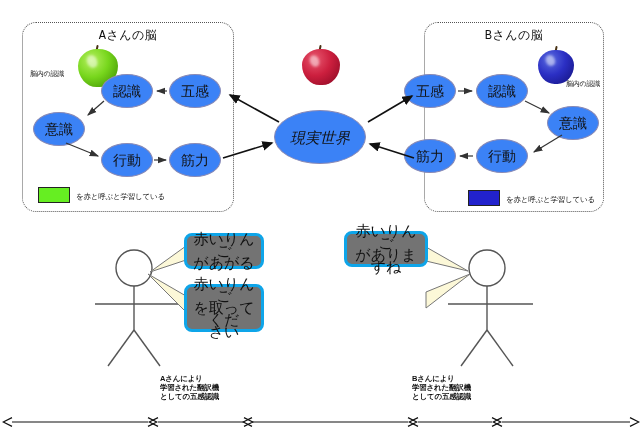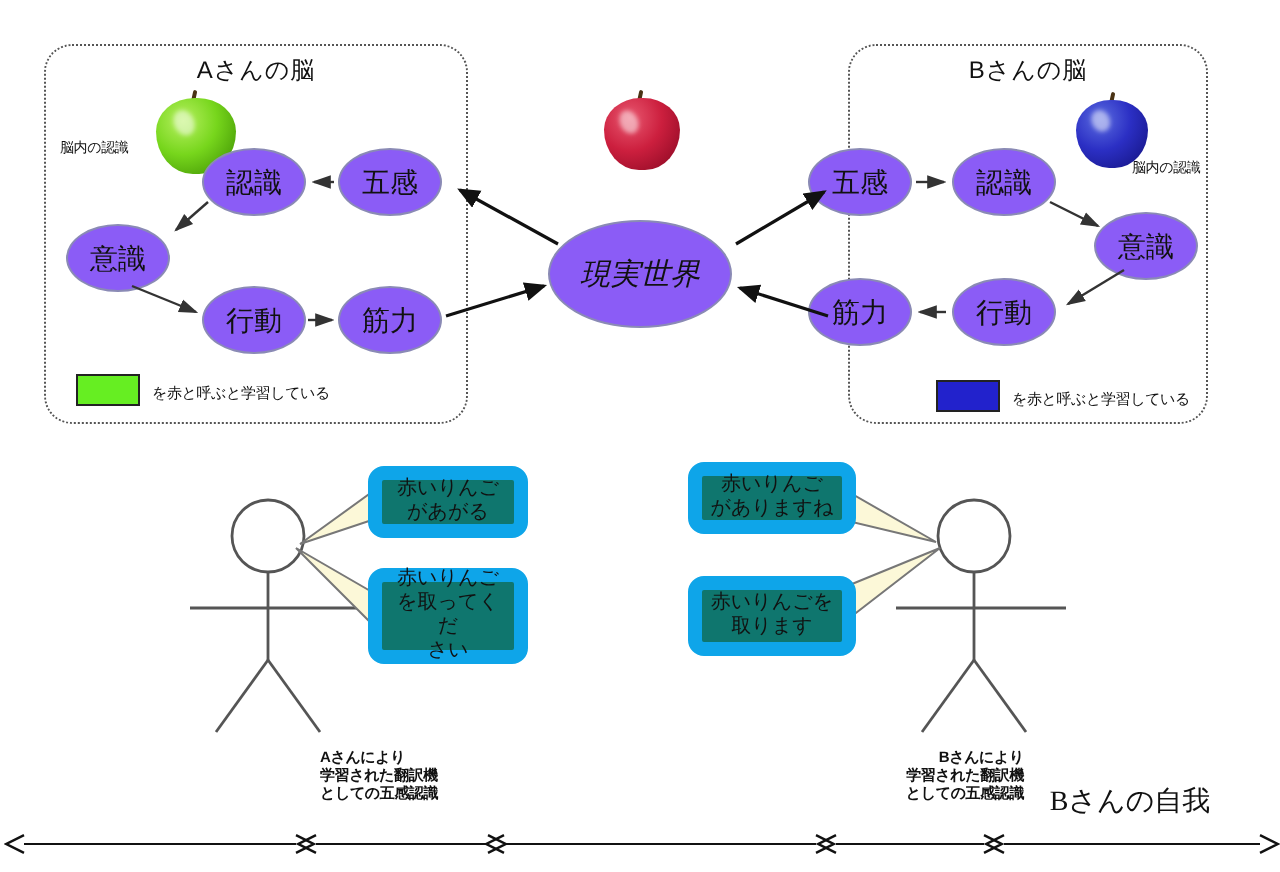--- a/index.html
+++ b/index.html
@@ -17,39 +17,39 @@
     border:1px dotted #555;
     border-radius:14px;
     background:transparent;
   }
   #brain-a{left:22px;top:22px;width:210px;height:188px;}
   #brain-b{left:424px;top:22px;width:178px;height:188px;}
 
   .brain-title{
     position:absolute;top:4px;left:0;width:100%;
     text-align:center;font-size:12px;letter-spacing:.5px;
-    font-family:Liberation Sans, sans-serif;
+    font-family:Liberation Mono, monospace;
   }
 
   .tiny-label{
     position:absolute;font-size:7px;white-space:nowrap;
     font-family:"Liberation Sans","DejaVu Sans",sans-serif;
     letter-spacing:-0.2px;
   }
 
   
   .swatch{position:absolute;width:30px;height:14px;border:1px solid #222;}
   .swatch-green{background:#66ee22;}
   .swatch-blue{background:#2222cc;}
   .swatch-text{position:absolute;font-size:7.5px;white-space:nowrap;letter-spacing:-0.2px;}
 
   
   .node{
     position:absolute;
-    background:#8b5cf6;
+    background:#3b82f6;
     border:1px solid #8a8ab5;
     border-radius:50%;
     display:flex;align-items:center;justify-content:center;
     font-size:14px;line-height:1;
     font-family:"Liberation Sans","DejaVu Sans",sans-serif;
     white-space:nowrap;
     box-sizing:border-box;
   }
   .node.small{width:52px;height:34px;}
   .node.world{width:92px;height:54px;font-size:15px;font-style:italic;}
@@ -72,24 +72,24 @@
   #apple-green{left:78px;top:45px;width:40px;height:42px;}
   #apple-green .body{background:radial-gradient(ellipse at 34% 30%, #b6f060 0%, #77d61c 45%, #4ea409 80%, #3c7e08 100%);}
   #apple-red{left:302px;top:45px;width:38px;height:40px;}
   #apple-red .body{background:radial-gradient(ellipse at 34% 28%, #e8576f 0%, #cc1f3e 45%, #9c0e2a 82%, #77081f 100%);}
   #apple-blue{left:538px;top:46px;width:36px;height:38px;}
   #apple-blue .body{background:radial-gradient(ellipse at 34% 28%, #5b6ce0 0%, #2b2fc4 45%, #1a1a92 82%, #12126e 100%);}
 
   
   .bubble{
     position:absolute;
-    background:#0f766e;
-    border:7px solid #0ea5e9;
+    background:#737373;
+    border:3px solid #0ea5e9;
     border-radius:8px;
-    font-size:10px;line-height:12px;
+    font-size:15px;line-height:12px;
     text-align:center;
     display:flex;align-items:center;justify-content:center;
     box-sizing:border-box;padding:2px 4px;
     font-family:"Liberation Sans","DejaVu Sans",sans-serif;
   }
   #bubble-a1{left:184px;top:233px;width:80px;height:36px;}
   #bubble-a2{left:184px;top:284px;width:80px;height:48px;}
   #bubble-b1{left:344px;top:231px;width:84px;height:36px;}
   #bubble-b2{left:344px;top:288px;width:84px;height:40px;}
 
@@ -223,19 +223,17 @@
       <line x1="158" y1="422" x2="244" y2="422"></line>
       <line x1="252" y1="422" x2="408" y2="422"></line>
       <line x1="418" y1="422" x2="492" y2="422"></line>
       <line x1="502" y1="422" x2="630" y2="422"></line>
     </g>
   </svg>
 
   <div class="bubble" id="bubble-a1">赤いりんご<br>があがる</div>
   <div class="bubble" id="bubble-a2">赤いりんご<br>を取ってくだ<br>さい</div>
   <div class="bubble" id="bubble-b1">赤いりんご<br>がありますね</div>
-  <div class="bubble" id="bubble-b2">赤いりんごを<br>取ります</div>
 
   <div class="range-label multi" style="left:160px;top:374px;width:90px;">Aさんにより<br>学習された翻訳機<br>としての五感認識</div>
-  <div class="range-label multi" style="left:422px;top:374px;width:90px;text-align:right;">Bさんにより<br>学習された翻訳機<br>としての五感認識</div>
-  <div class="range-label big" style="left:500px;top:392px;width:130px;">Bさんの自我</div>
+  <div class="range-label multi" style="left:412px;top:374px;width:90px;">Bさんにより<br>学習された翻訳機<br>としての五感認識</div>
 
 </div>
 
 </body></html>

